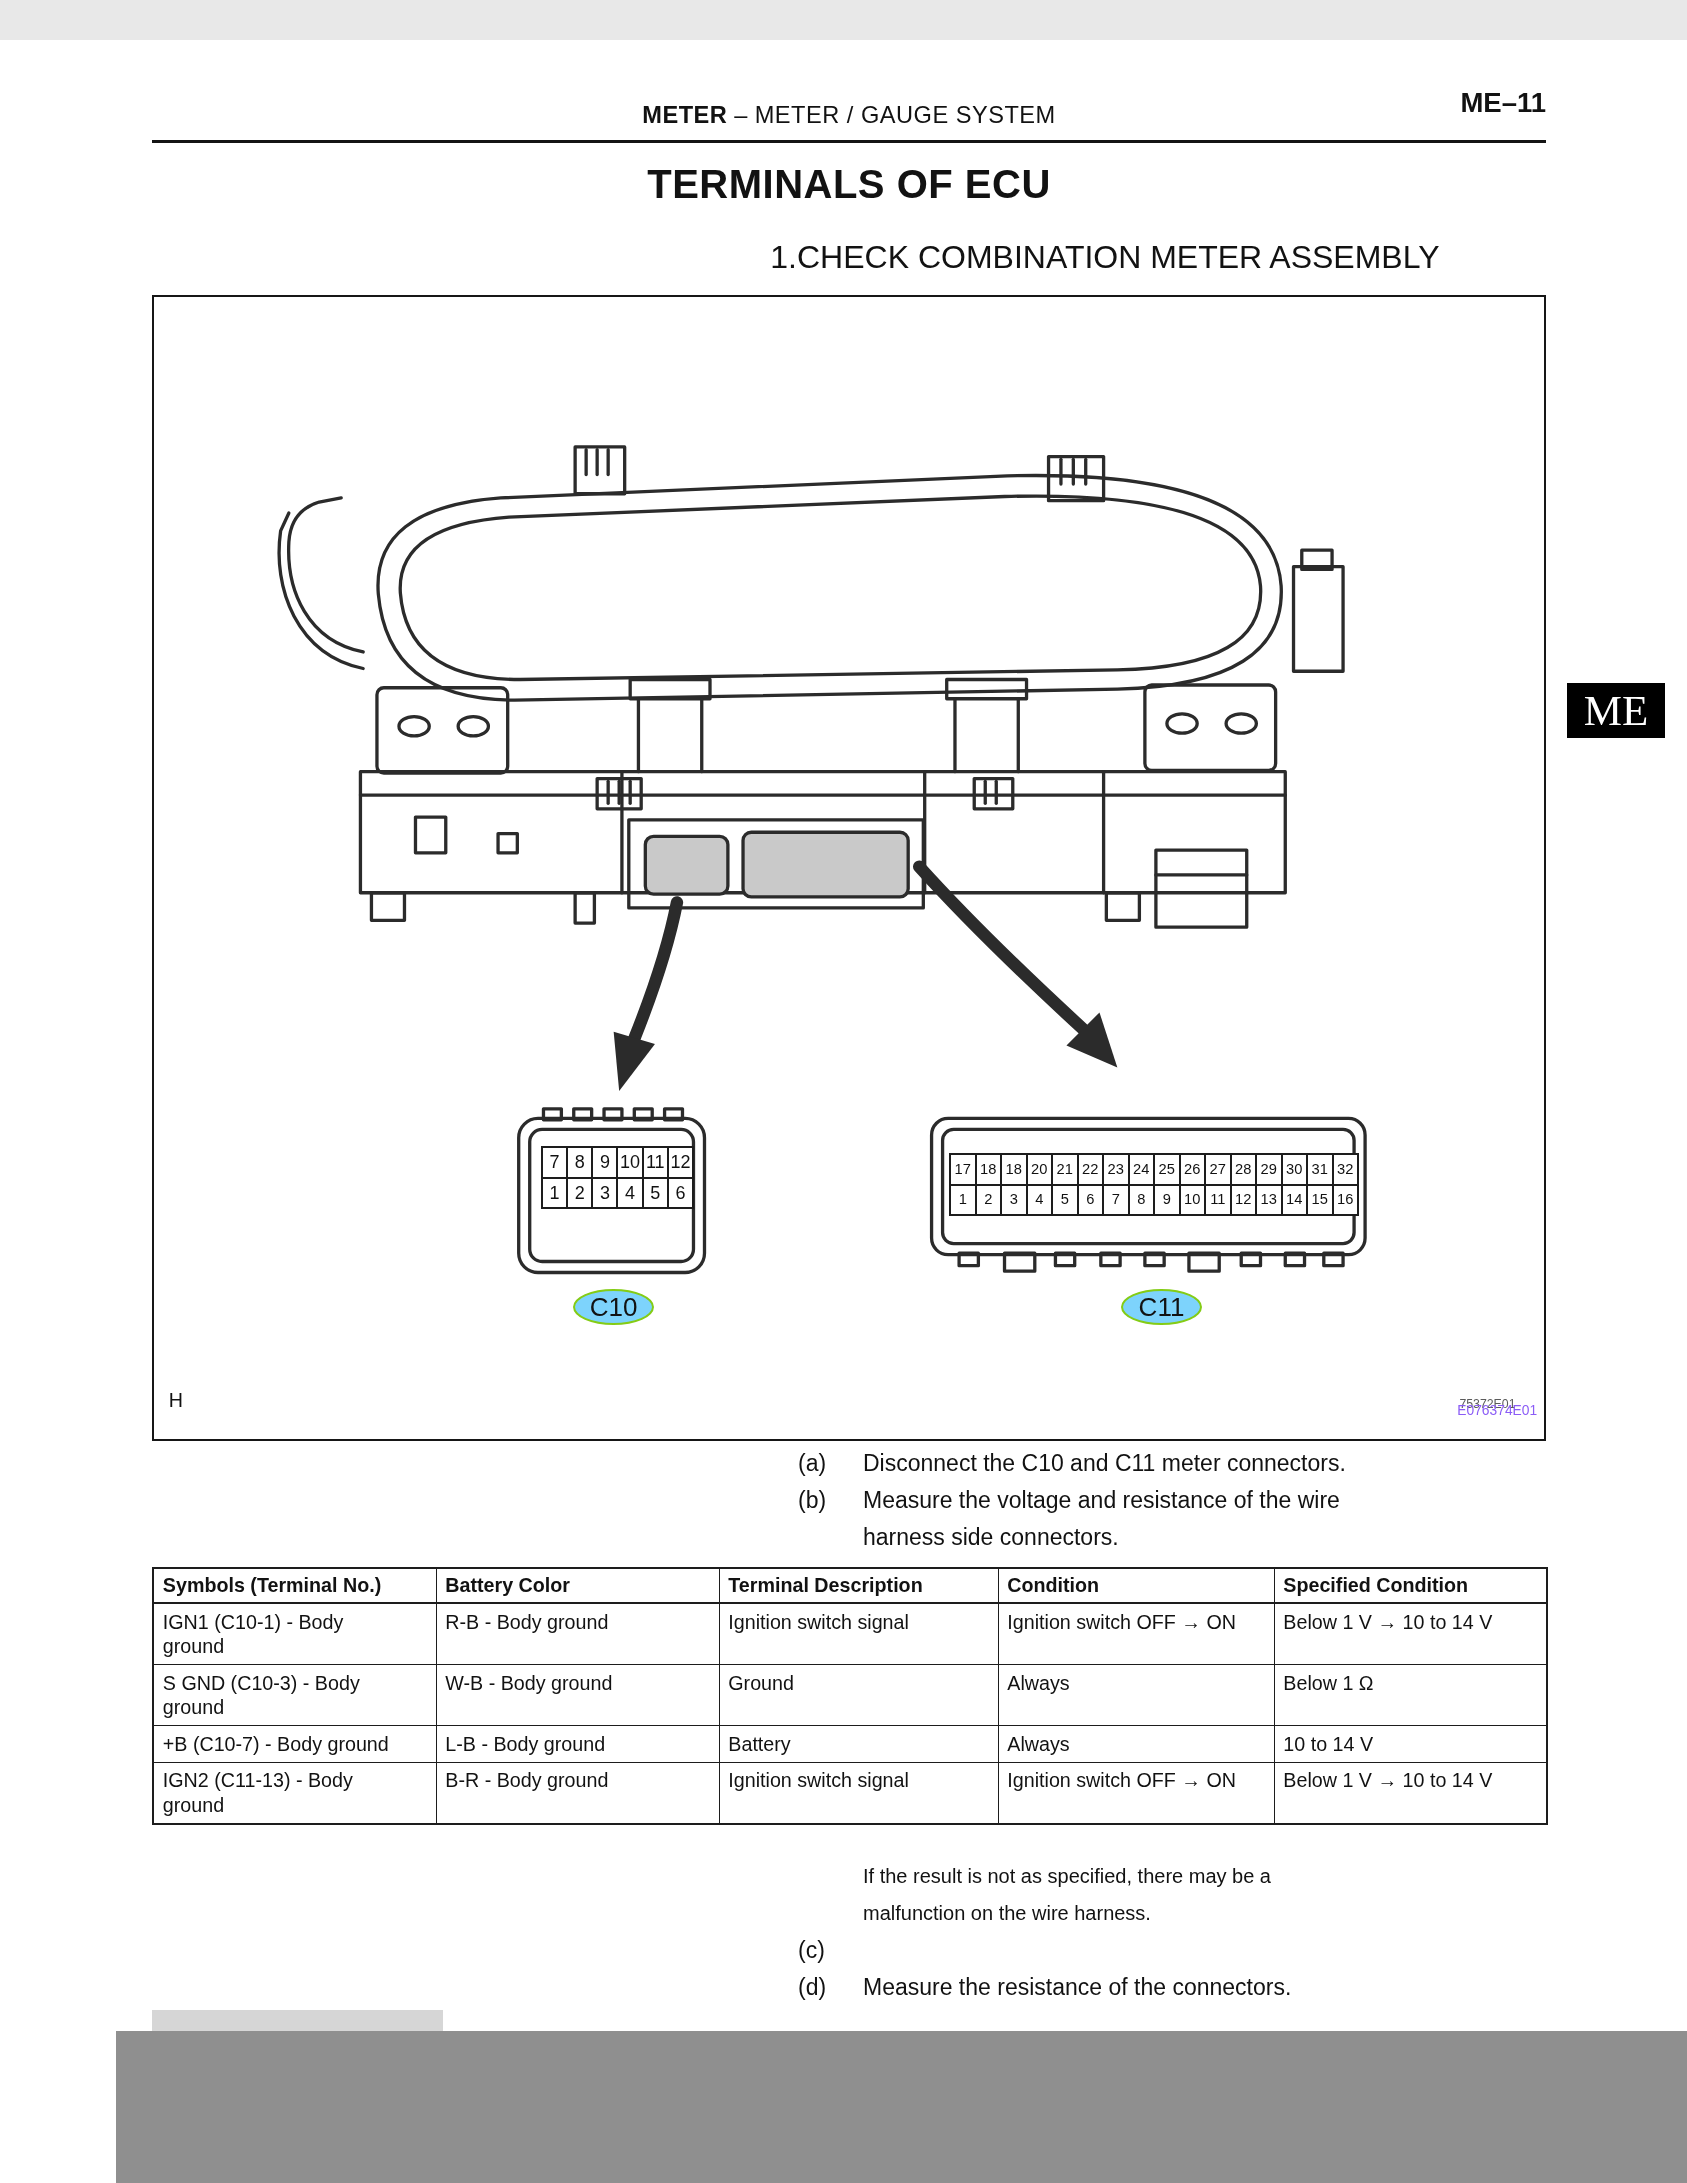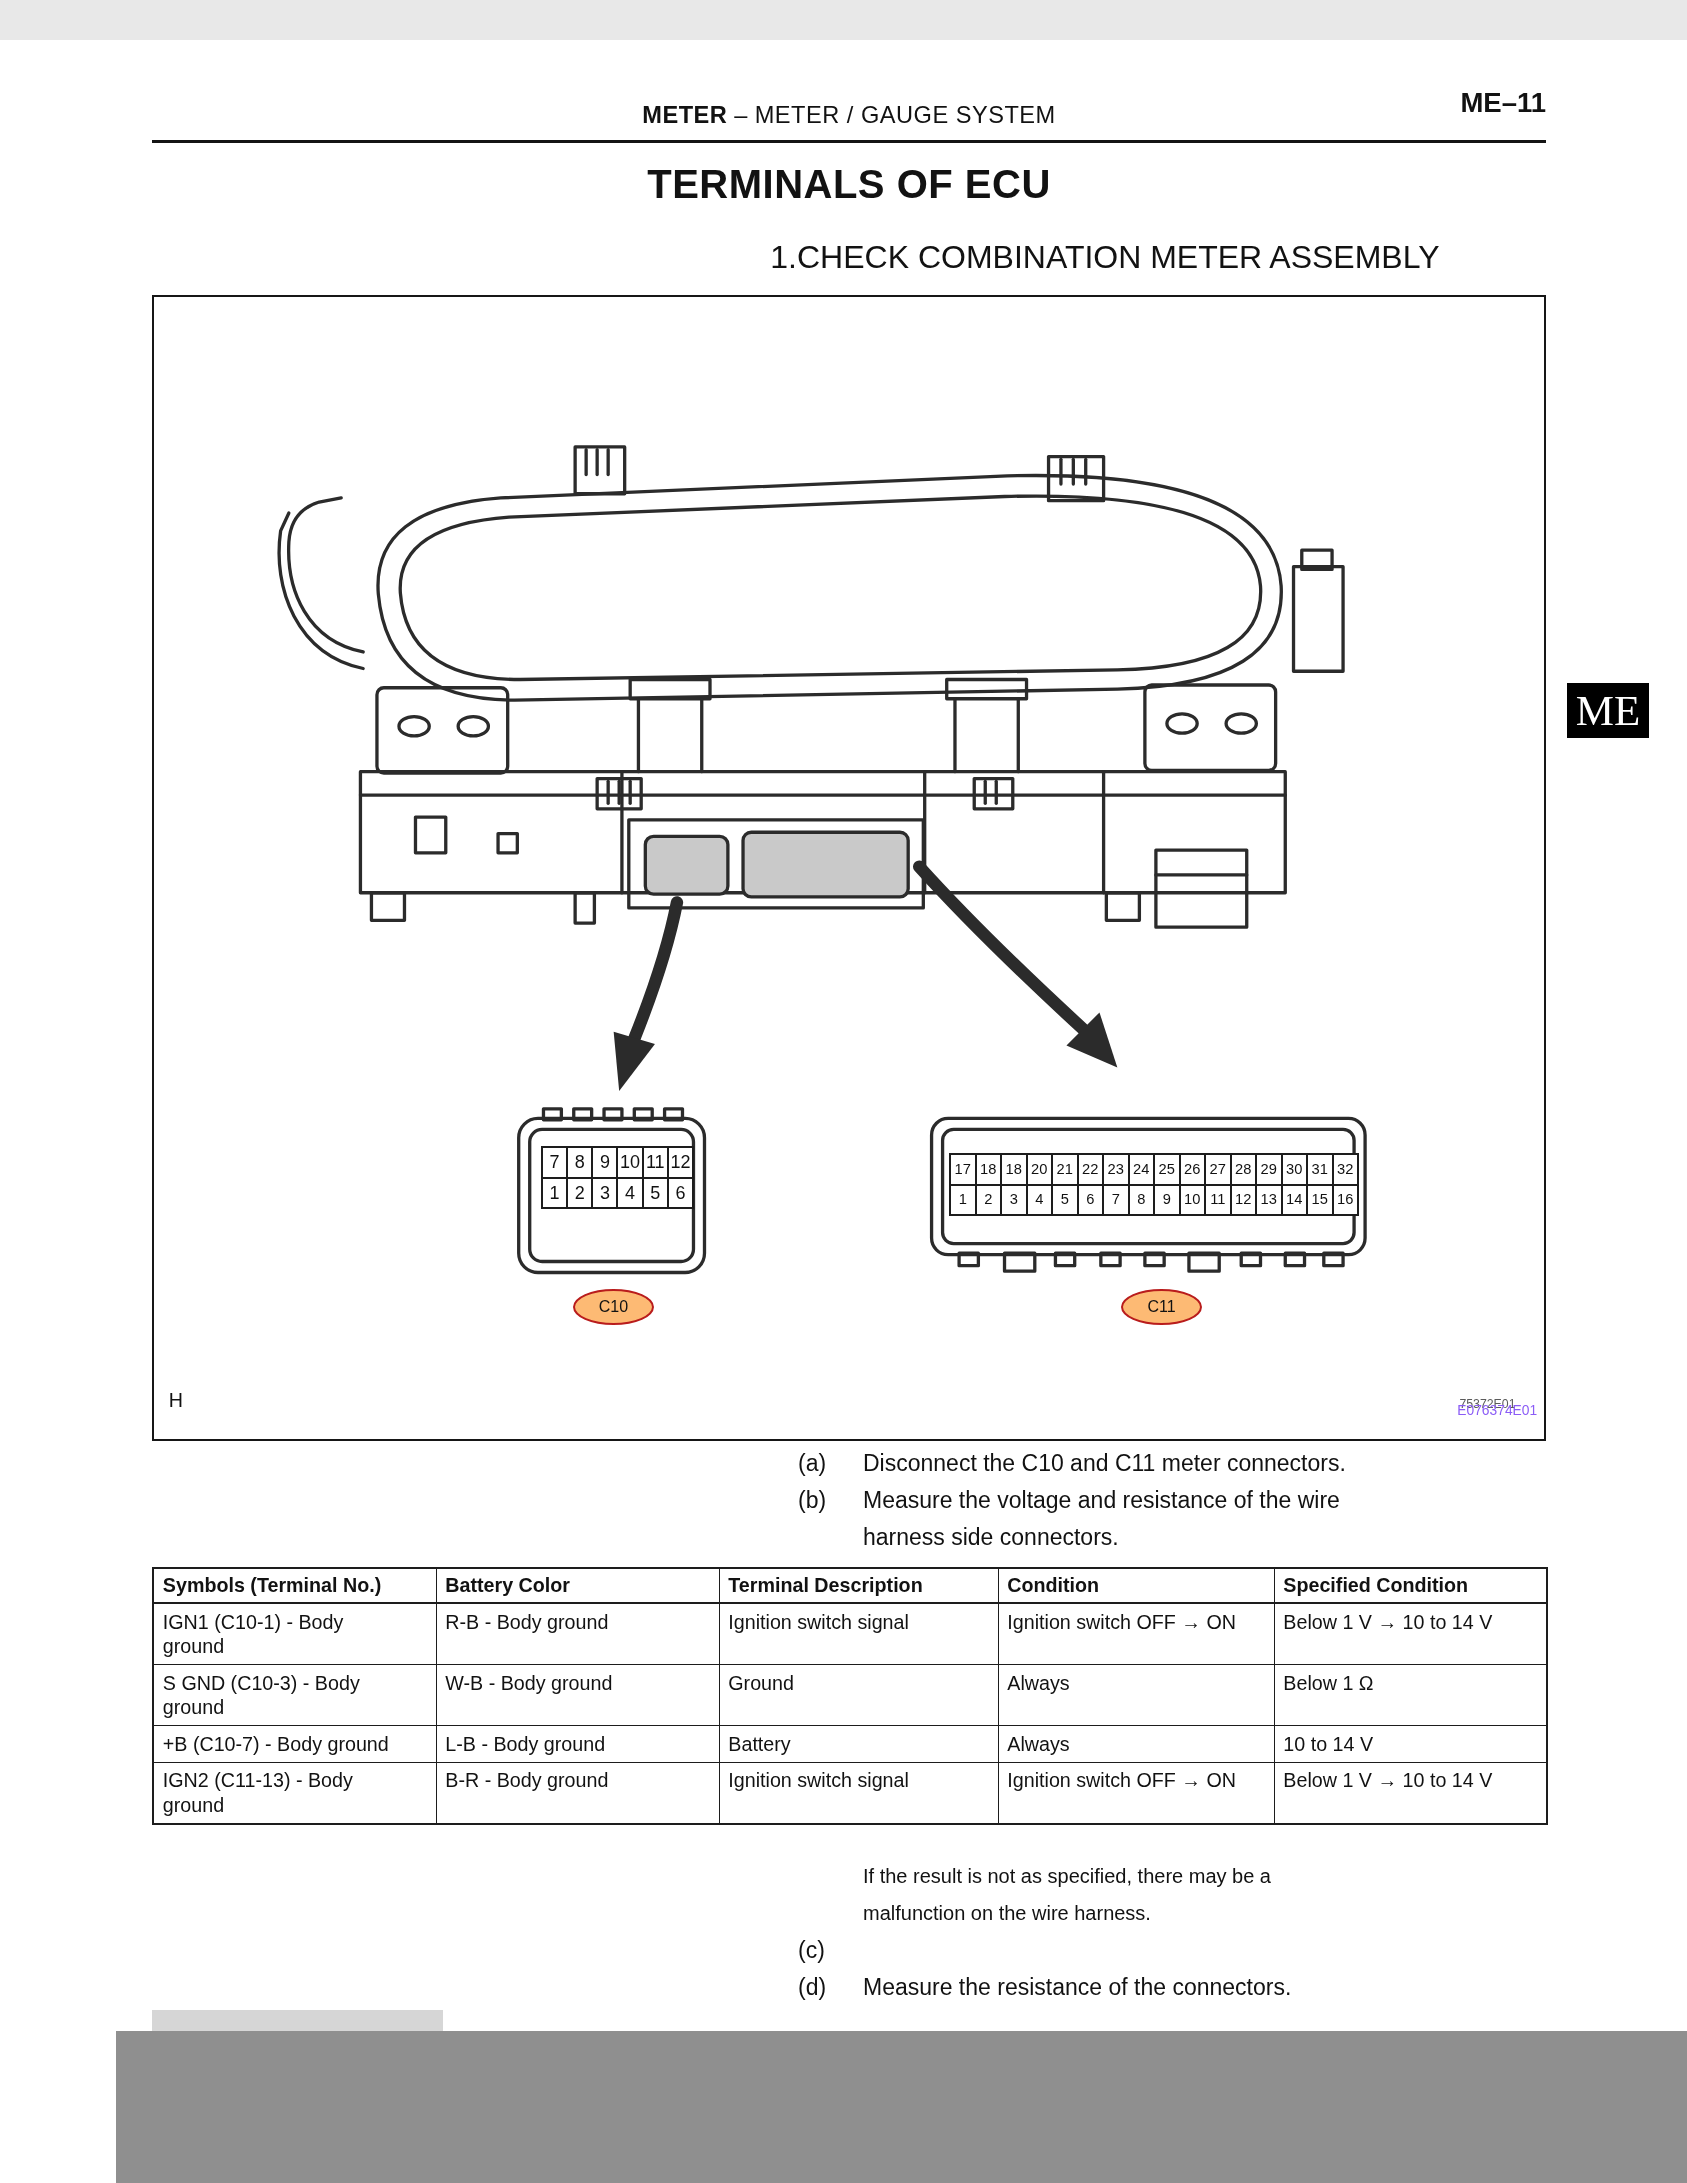--- a/index.html
+++ b/index.html
@@ -18,28 +18,28 @@
   .doc-title { position:absolute; top:122px; left:152px; width:1394px; text-align:center; font-size:40px; font-weight:bold; letter-spacing:0.5px; }
   .step-head { position:absolute; top:199px; left:734px; font-size:32px; font-weight:normal; white-space:nowrap;text-align:right; }
   .step-head .step-no { display:inline-block; min-width:63px; }
   
   .figure { position:absolute; left:152px; top:255px; width:1394px; height:1146px; border:2.5px solid #161616; background:#fff; }
   .fig-art { position:absolute; left:0; top:0; width:100%; height:100%; }
   .pin-grid { position:absolute; display:grid; border:1.5px solid #1d1d1d; background:#fff; }
   .pin-cell { border:1px solid #1d1d1d; display:flex; align-items:center; justify-content:center; background:#fff; line-height:1; }
   #c10-grid { left:387px; top:849px; width:153px; height:63px; grid-template-columns:repeat(6,1fr); grid-template-rows:1fr 1fr; font-size:18px; }
   #c11-grid { left:795px; top:856px; width:410px; height:63px; grid-template-columns:repeat(16,1fr); grid-template-rows:1fr 1fr; font-size:14.7px; }
-  .conn-label { position:absolute; width:81px; height:36px; border:2px solid #b91c1c; border-radius:50%; display:flex; align-items:center; justify-content:center; font-size:16px; background:#fdba74; }
+  .conn-label { position:absolute; width:81px; height:36px; border:2px solid #84cc16; border-radius:50%; display:flex; align-items:center; justify-content:center; font-size:26px; background:#7dd3fc; }
   .label-c10 { left:419px; top:992px; }
   .label-c11 { left:967px; top:992px; }
   .fig-h { position:absolute; left:14.7px; top:1092px; font-size:19.7px; }
   .fig-code { position:absolute; right:6.9px; top:1106px; font-size:13.8px; color:#8b5cf6; }
   .fig-code-overlap { position:absolute; right:28.5px; top:1100px; font-size:12.3px; color:#5a5a5a; }
   
-  .me-tab { position:absolute; left:1567px; top:643px; width:82px; height:55px; background:#000000; color:#ffffff;
+  .me-tab { position:absolute; left:1567px; top:643px; width:98px; height:55px; background:#000000; color:#ffffff;
             display:flex; align-items:center; justify-content:center;
             font-family:"Liberation Serif","DejaVu Serif",serif; font-size:43px; }
   
   .steps-block { font-size:23px; line-height:37px; }
   .steps-ab { position:absolute; left:798px; top:1405px; width:737px; }
   .steps-cd { position:absolute; left:798px; top:1892px; width:737px; }
   .step-row { display:flex; }
   .step-row .marker { flex:0 0 65px; }
   .step-row .text { white-space:pre-line; }
   .after-note { position:absolute; left:863px; top:1818px; width:688px; font-size:20px; line-height:37px; white-space:pre-line; }

